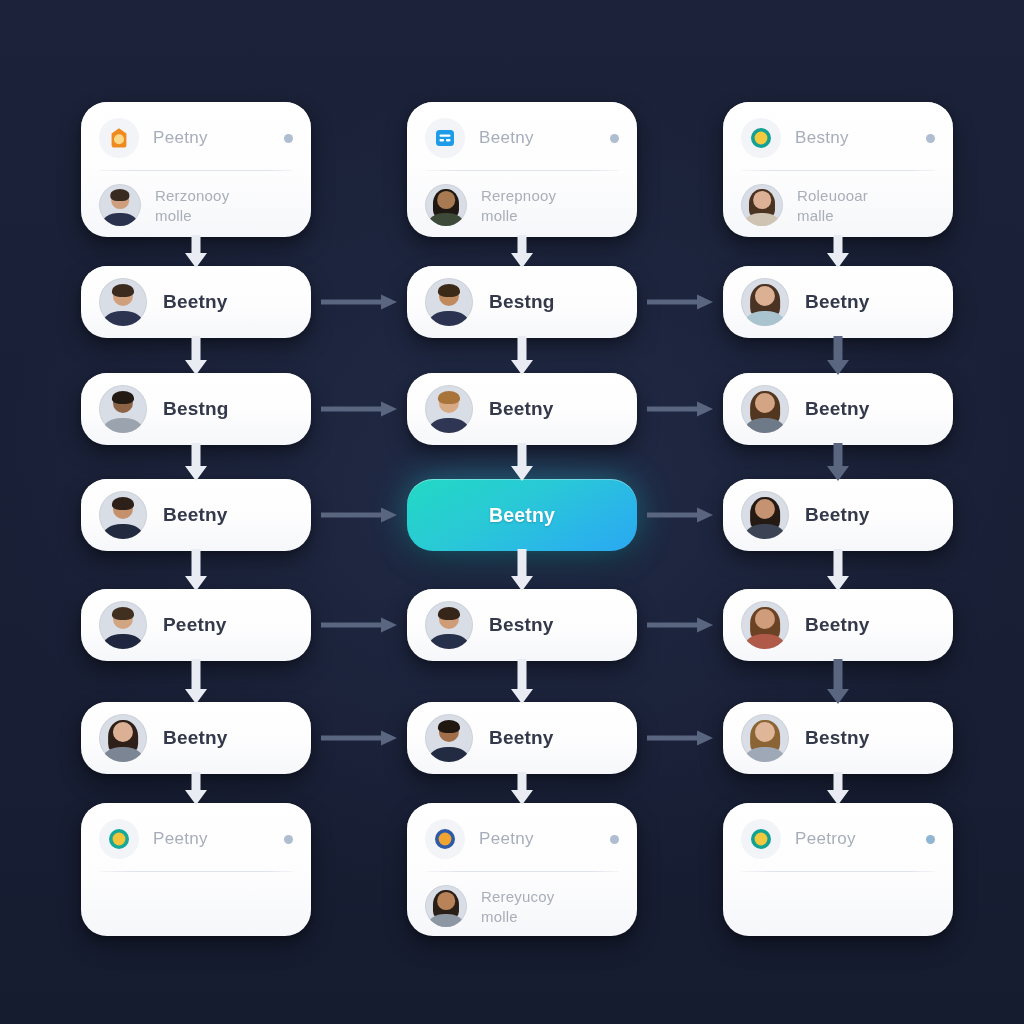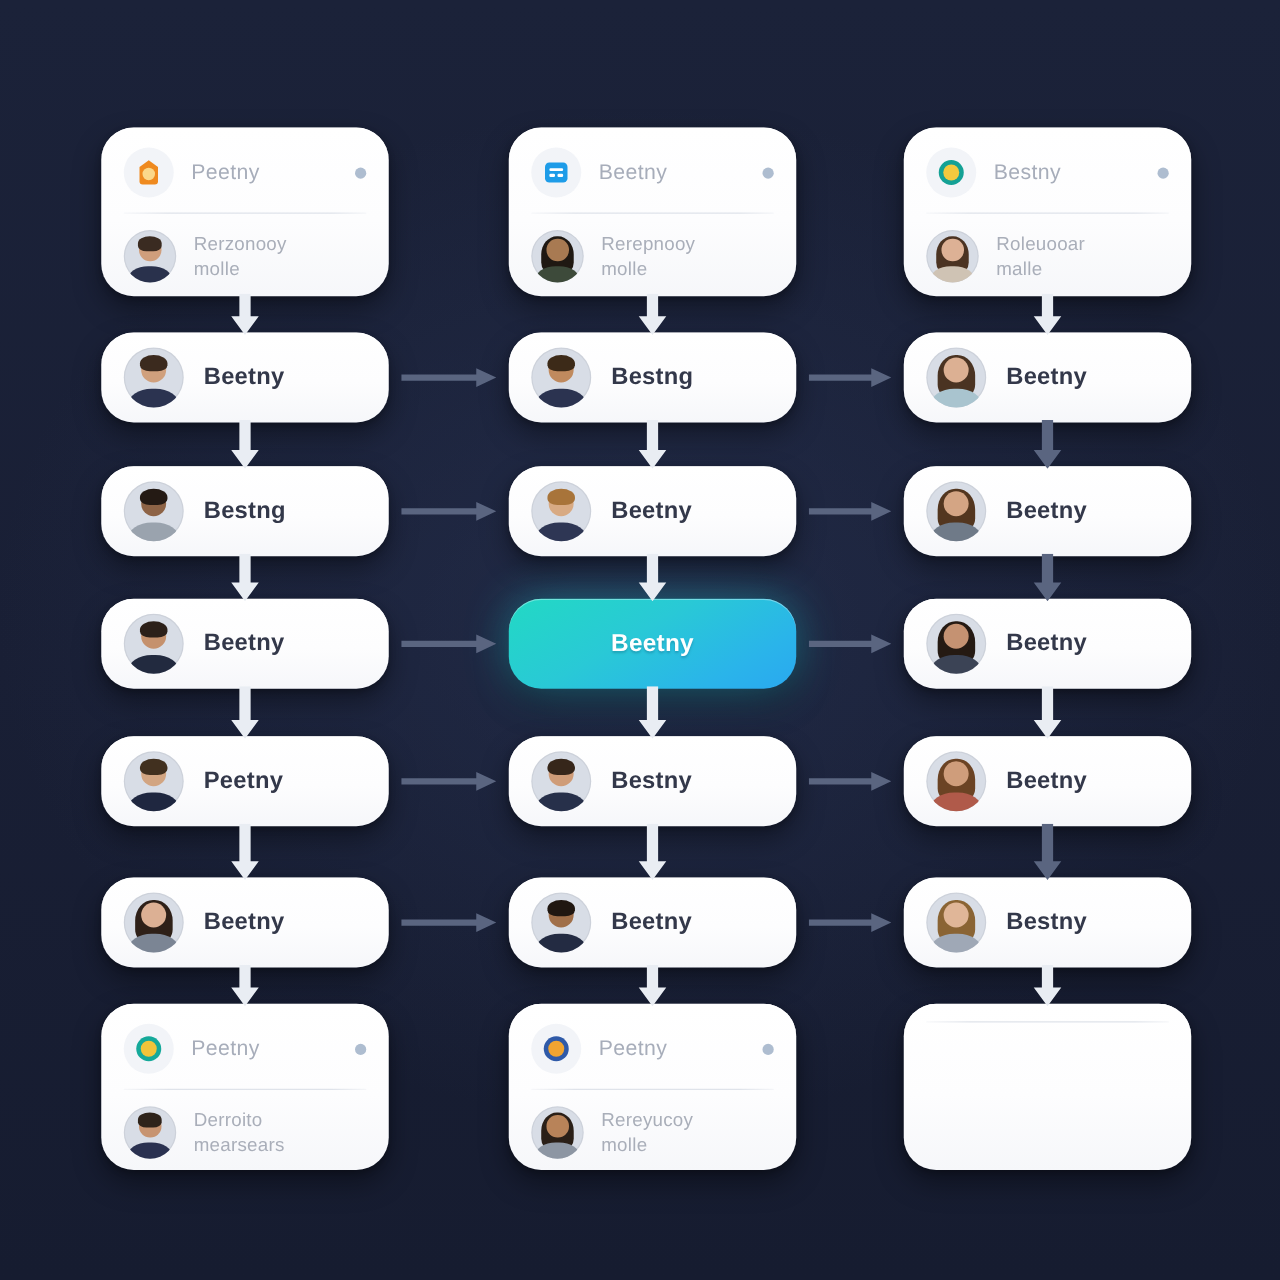--- a/index.html
+++ b/index.html
@@ -253,26 +253,20 @@
         <div class="card-icon-wrap">
           <svg width="24" height="24" viewBox="0 0 24 24">
             <circle cx="12" cy="12" r="10" fill="#15a99a"></circle>
             <circle cx="12" cy="12" r="6.4" fill="#f2c43a"></circle>
           </svg>
         </div>
         <div class="card-title">Peetny</div>
         <div class="status-dot" style="background: rgb(174, 189, 208);"></div>
       </div>
       <div class="card-divider"></div>
-      <div class="card-body">
-        <div class="avatar sm" style="--skin: #c79471; --cloth: #2a3150; --hair: #2e231a;">
-          <div class="hair"></div>
-        </div>
-        <div class="card-body-text">Derroito<br>mearsears</div>
-      </div>
     </div>
     <div class="arrow-v" style="left: 183px; top: 235px; width: 26px; height: 33px;">
       <svg width="26" height="33" viewBox="0 0 26 33">
         <path d="M8.5 0 H17.5 V18 H24 L13 33 L2 18 H8.5 Z" fill="#e9edf3"></path>
       </svg>
     </div>
     <div class="arrow-v" style="left: 183px; top: 336px; width: 26px; height: 39px;">
       <svg width="26" height="39" viewBox="0 0 26 39">
         <path d="M8.5 0 H17.5 V24 H24 L13 39 L2 24 H8.5 Z" fill="#e9edf3"></path>
       </svg>
@@ -437,20 +431,30 @@
       </div>
       <div class="node-label">Beetny</div>
     </div>
     <div class="node row-node" style="left: 723px; top: 702px;">
       <div class="avatar" style="--skin: #e0b698; --cloth: #9fa8b6; --hair: #8a6434;">
         <div class="hair long"></div>
       </div>
       <div class="node-label">Bestny</div>
     </div>
     <div class="node card-node" style="left: 723px; top: 803px; height: 133px;">
+      <div class="card-head">
+        <div class="card-icon-wrap">
+          <svg width="24" height="24" viewBox="0 0 24 24">
+            <circle cx="12" cy="12" r="10" fill="#12a294"></circle>
+            <circle cx="12" cy="12" r="6.4" fill="#f2c83d"></circle>
+          </svg>
+        </div>
+        <div class="card-title">Peetroy</div>
+        <div class="status-dot" style="background: rgb(143, 182, 212);"></div>
+      </div>
       <div class="card-divider"></div>
     </div>
     <div class="arrow-v" style="left: 825px; top: 235px; width: 26px; height: 33px;">
       <svg width="26" height="33" viewBox="0 0 26 33">
         <path d="M8.5 0 H17.5 V18 H24 L13 33 L2 18 H8.5 Z" fill="#e9edf3"></path>
       </svg>
     </div>
     <div class="arrow-v" style="left: 825px; top: 336px; width: 26px; height: 39px;">
       <svg width="26" height="39" viewBox="0 0 26 39">
         <path d="M8.5 0 H17.5 V24 H24 L13 39 L2 24 H8.5 Z" fill="#5a6580"></path>

